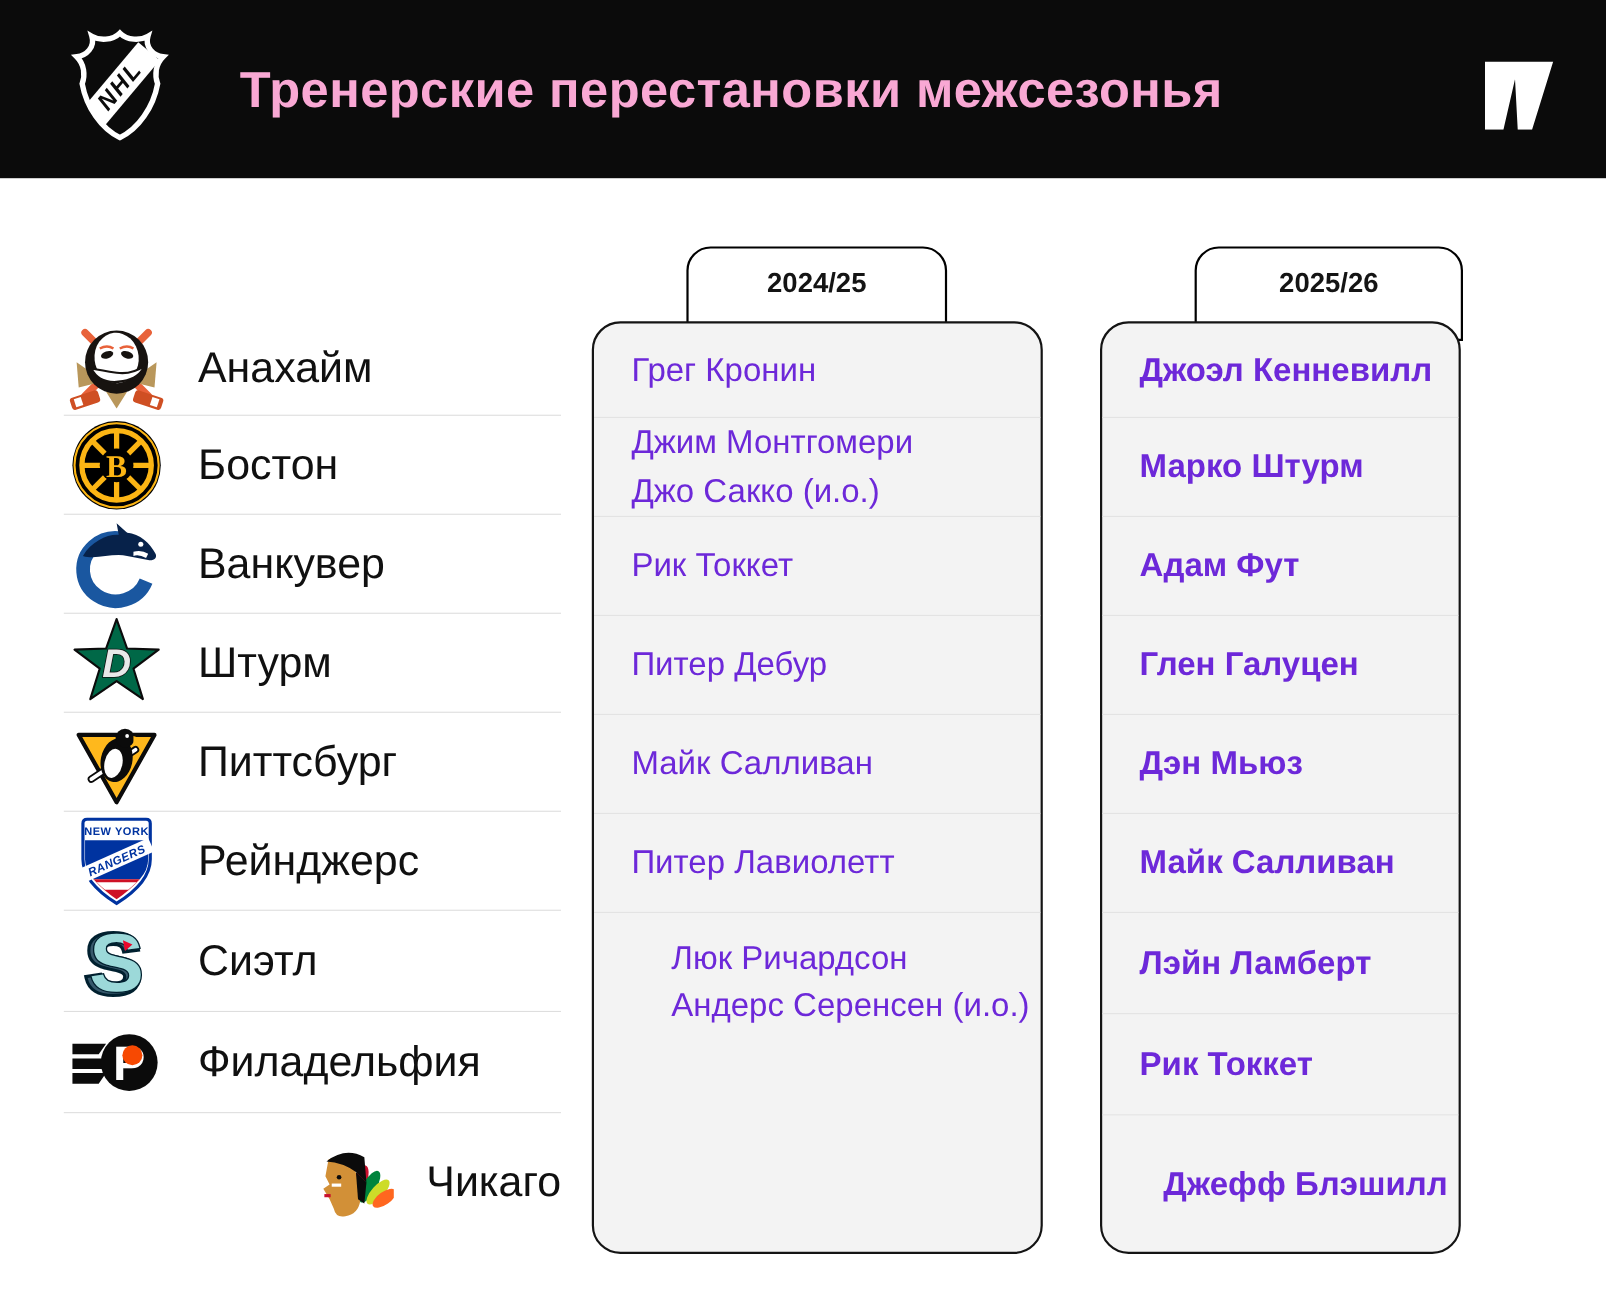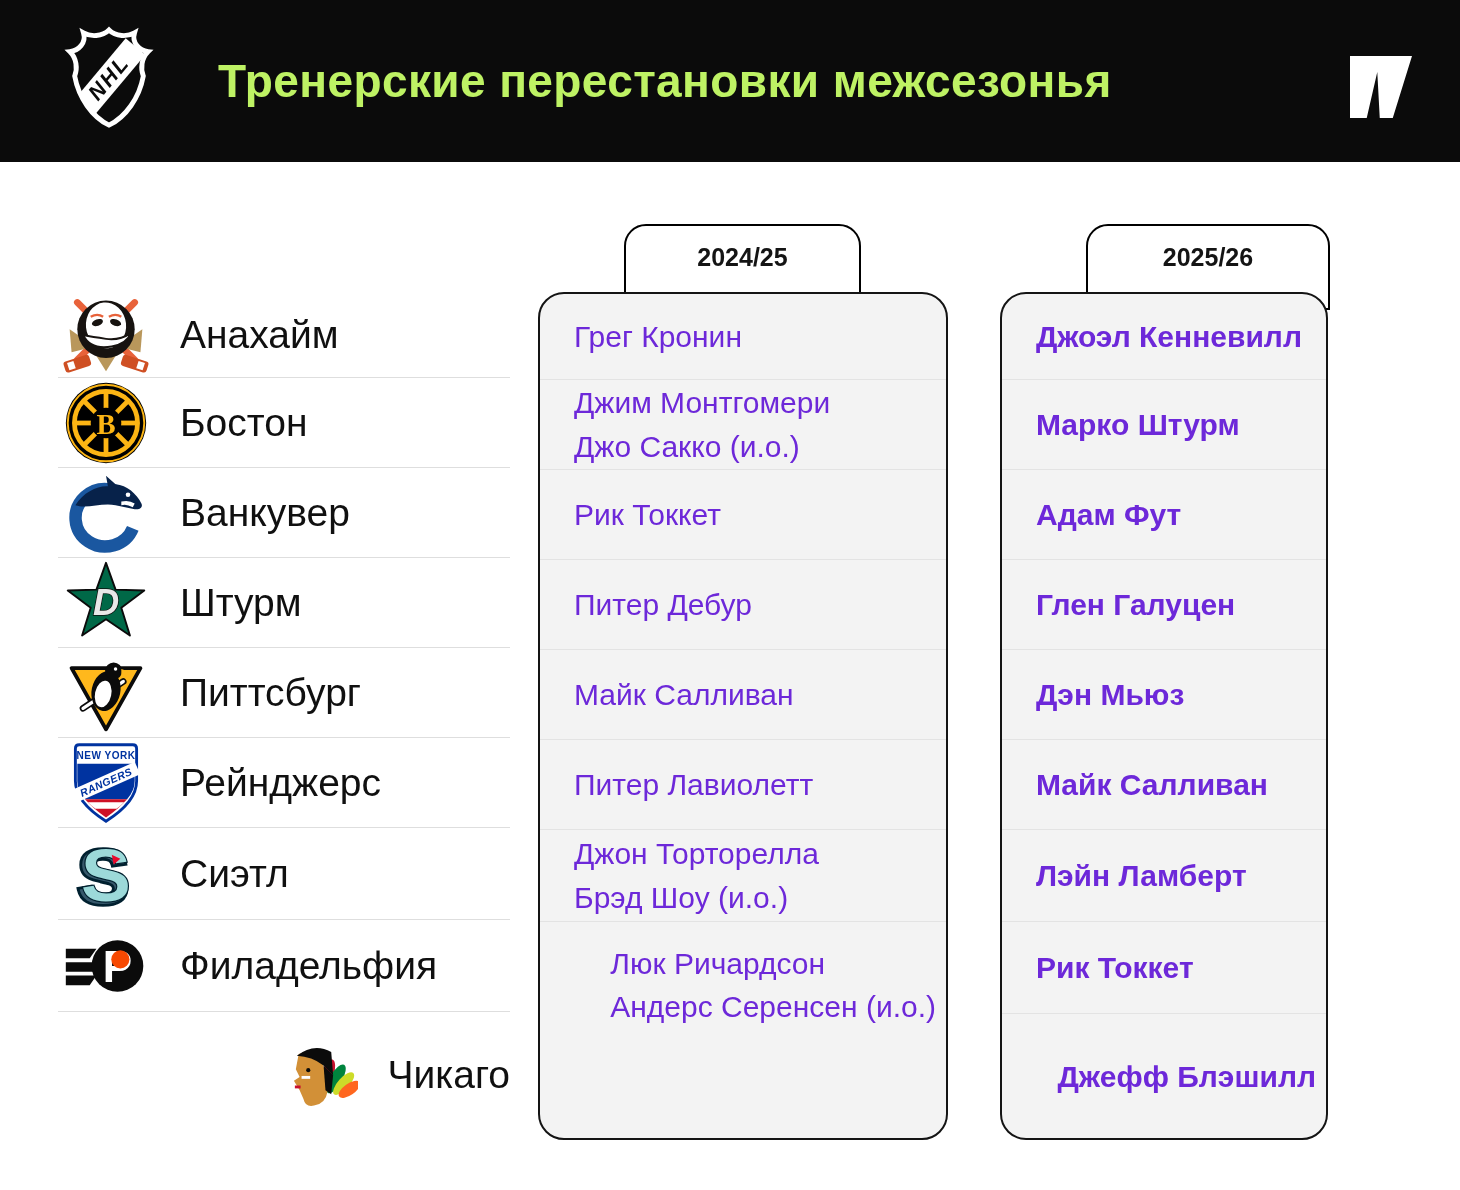--- a/index.html
+++ b/index.html
@@ -5,21 +5,21 @@
   html,body{margin:0;padding:0;}
   body{
     width:1460px;height:1190px;position:relative;background:#ffffff;
     font-family:"Liberation Sans", sans-serif;color:#111;overflow:hidden;
   }
   
   .header{position:absolute;left:0;top:0;width:1460px;height:162px;background:#0b0b0b;}
   .nhl-logo{position:absolute;left:60px;top:22px;width:98px;height:118px;}
   .page-title{
     position:absolute;left:218px;top:0;height:162px;display:flex;align-items:center;
-    font-size:46px;font-weight:700;color:#bef264;letter-spacing:.4px;white-space:nowrap;
+    font-size:46px;font-weight:700;color:#f9a8d4;letter-spacing:.4px;white-space:nowrap;
   }
   .winline-logo{position:absolute;left:1342px;top:56px;width:78px;height:62px;}
   
   .tab{
     position:absolute;top:224px;height:86px;background:#ffffff;border:2px solid #000000;
     border-radius:22px 22px 0 0;z-index:1;display:flex;align-items:center;justify-content:center;
     box-sizing:border-box;padding-bottom:20px;
   }
   .tab1{left:624px;width:237px;}
   .tab2{left:1086px;width:244px;}
@@ -236,22 +236,20 @@
 </div>
 
 <div class="panel panel1">
   <div class="cell h1">Грег Кронин</div>
   <div class="cell h2">Джим Монтгомери
 Джо Сакко (и.о.)</div>
   <div class="cell h3">Рик Токкет</div>
   <div class="cell h4">Питер Дебур</div>
   <div class="cell h5">Майк Салливан</div>
   <div class="cell h6">Питер Лавиолетт</div>
-  <div class="cell h8">Джон Торторелла
-Брэд Шоу (и.о.)</div>
   <div class="cell h9">Люк Ричардсон
 Андерс Серенсен (и.о.)</div>
 </div>
 
 <div class="panel panel2">
   <div class="cell h1">Джоэл Кенневилл</div>
   <div class="cell h2">Марко Штурм</div>
   <div class="cell h3">Адам Фут</div>
   <div class="cell h4">Глен Галуцен</div>
   <div class="cell h5">Дэн Мьюз</div>

